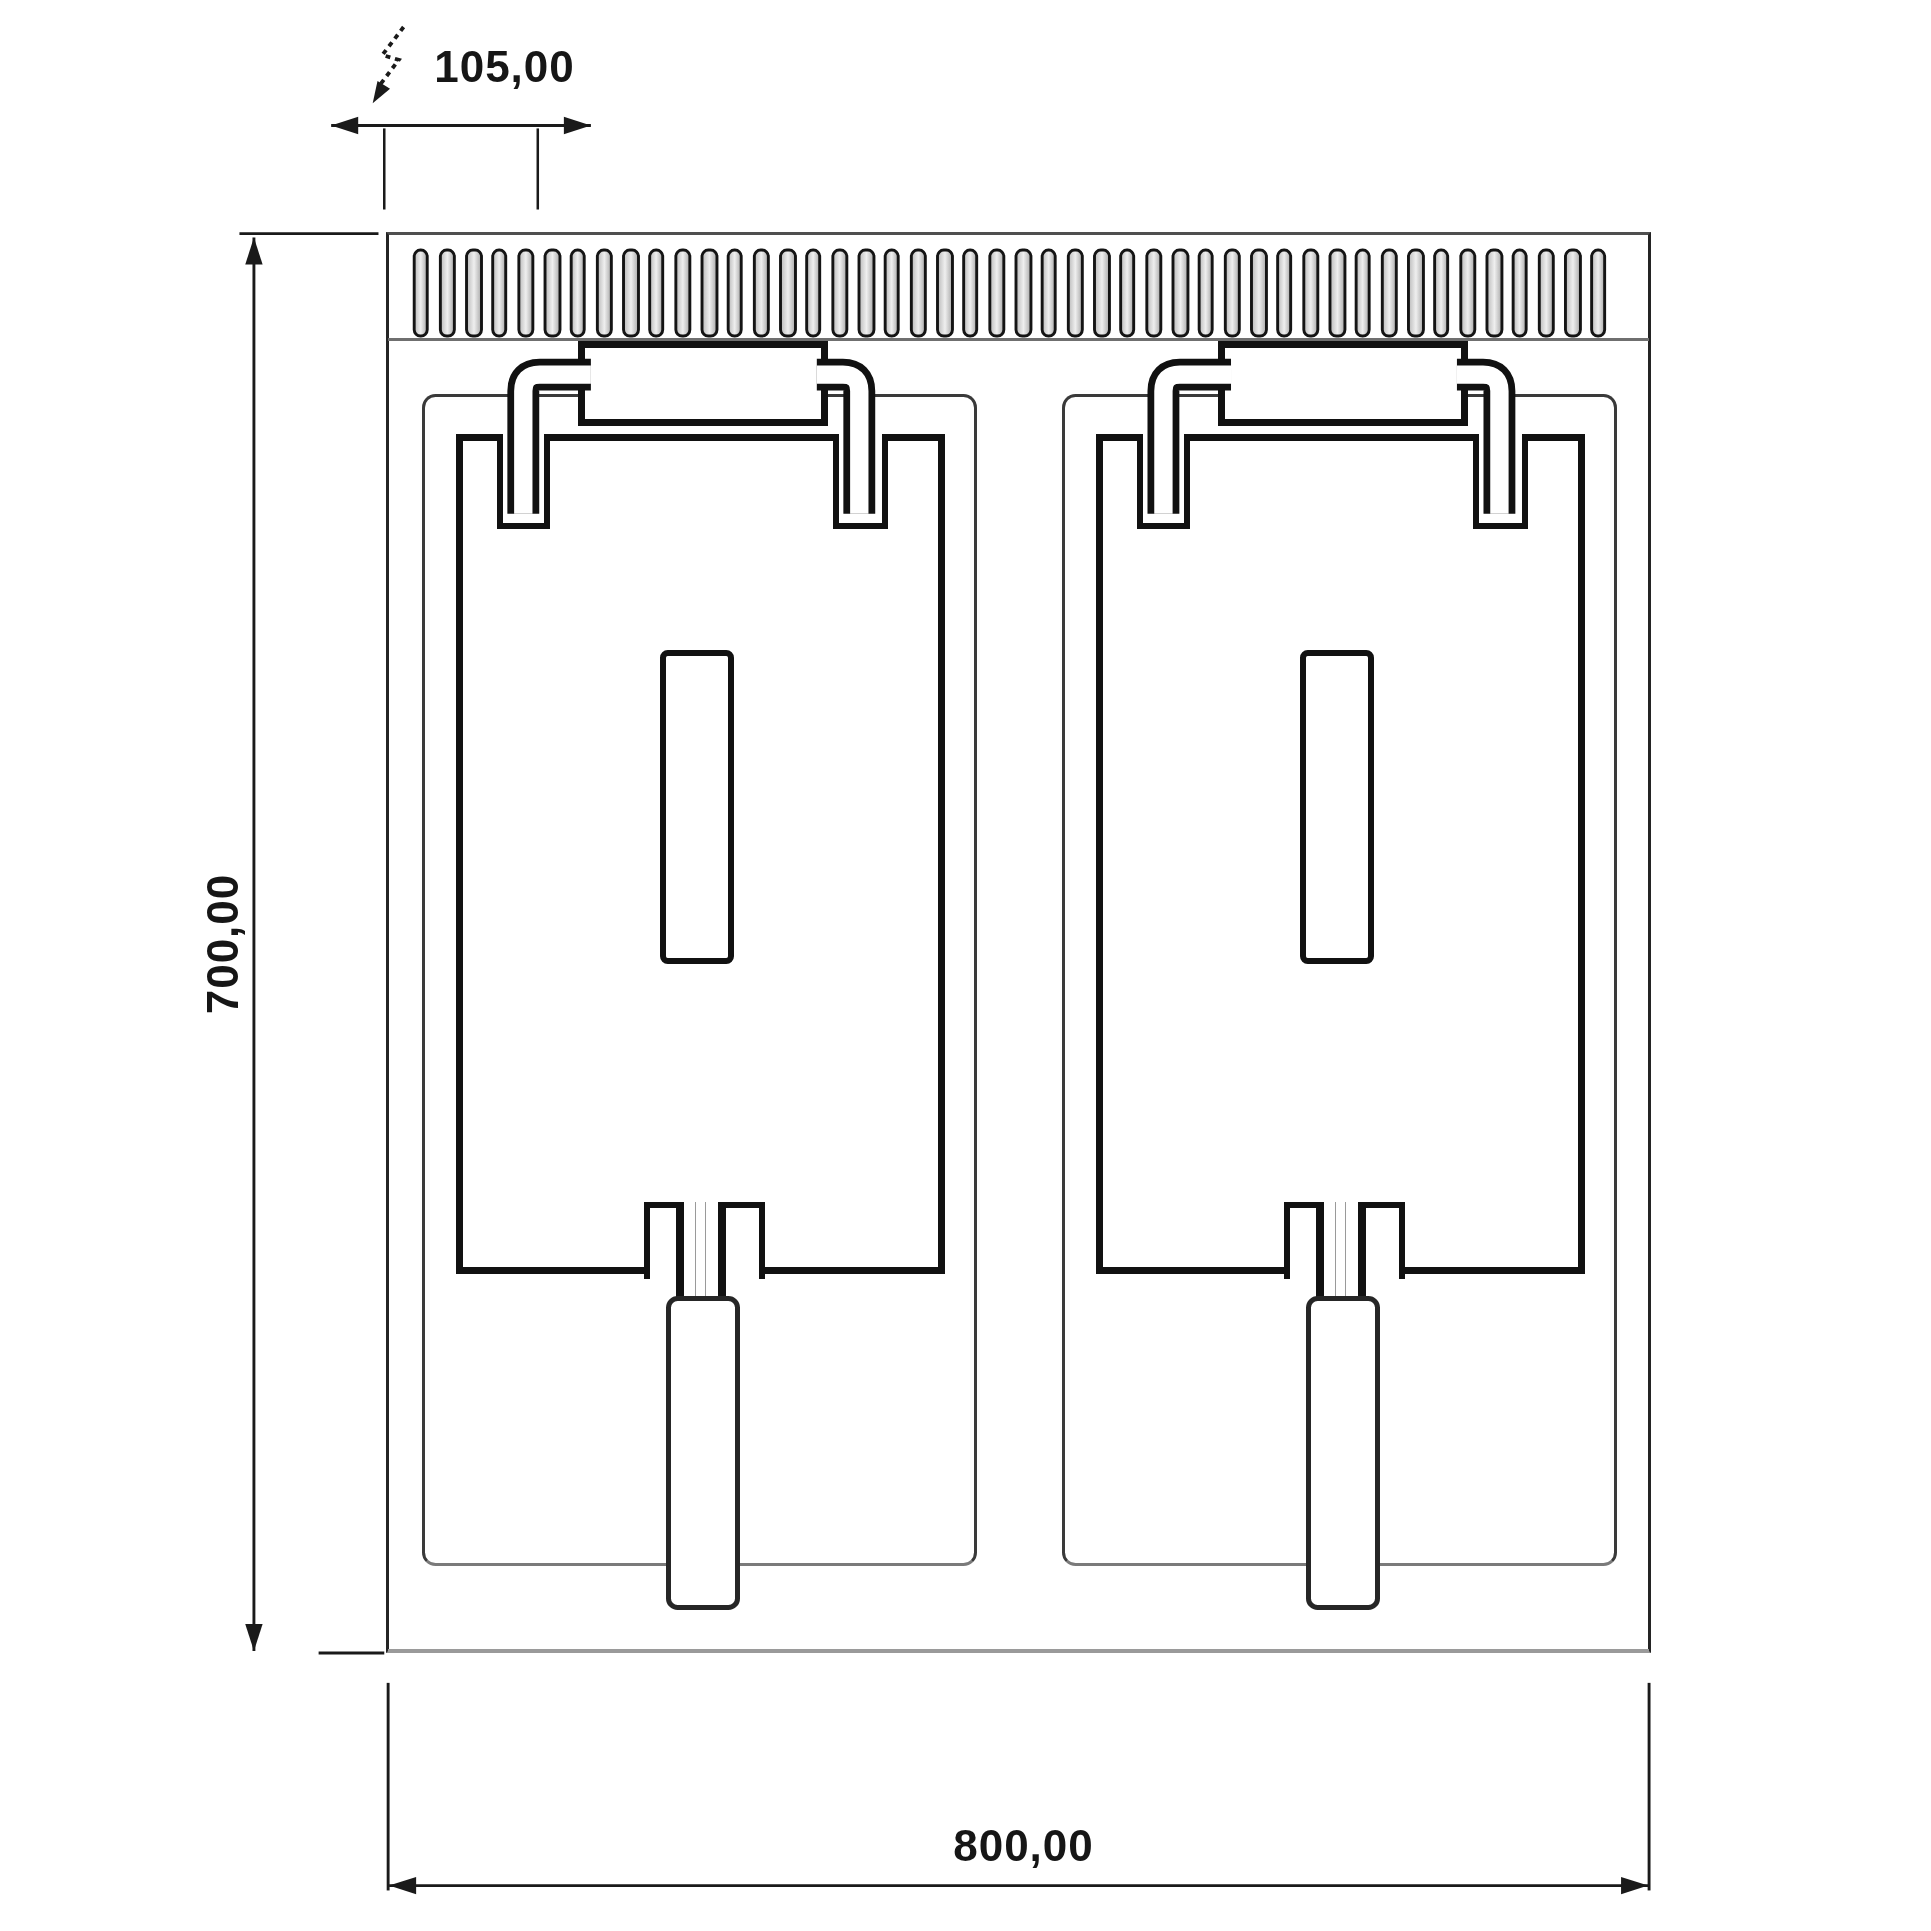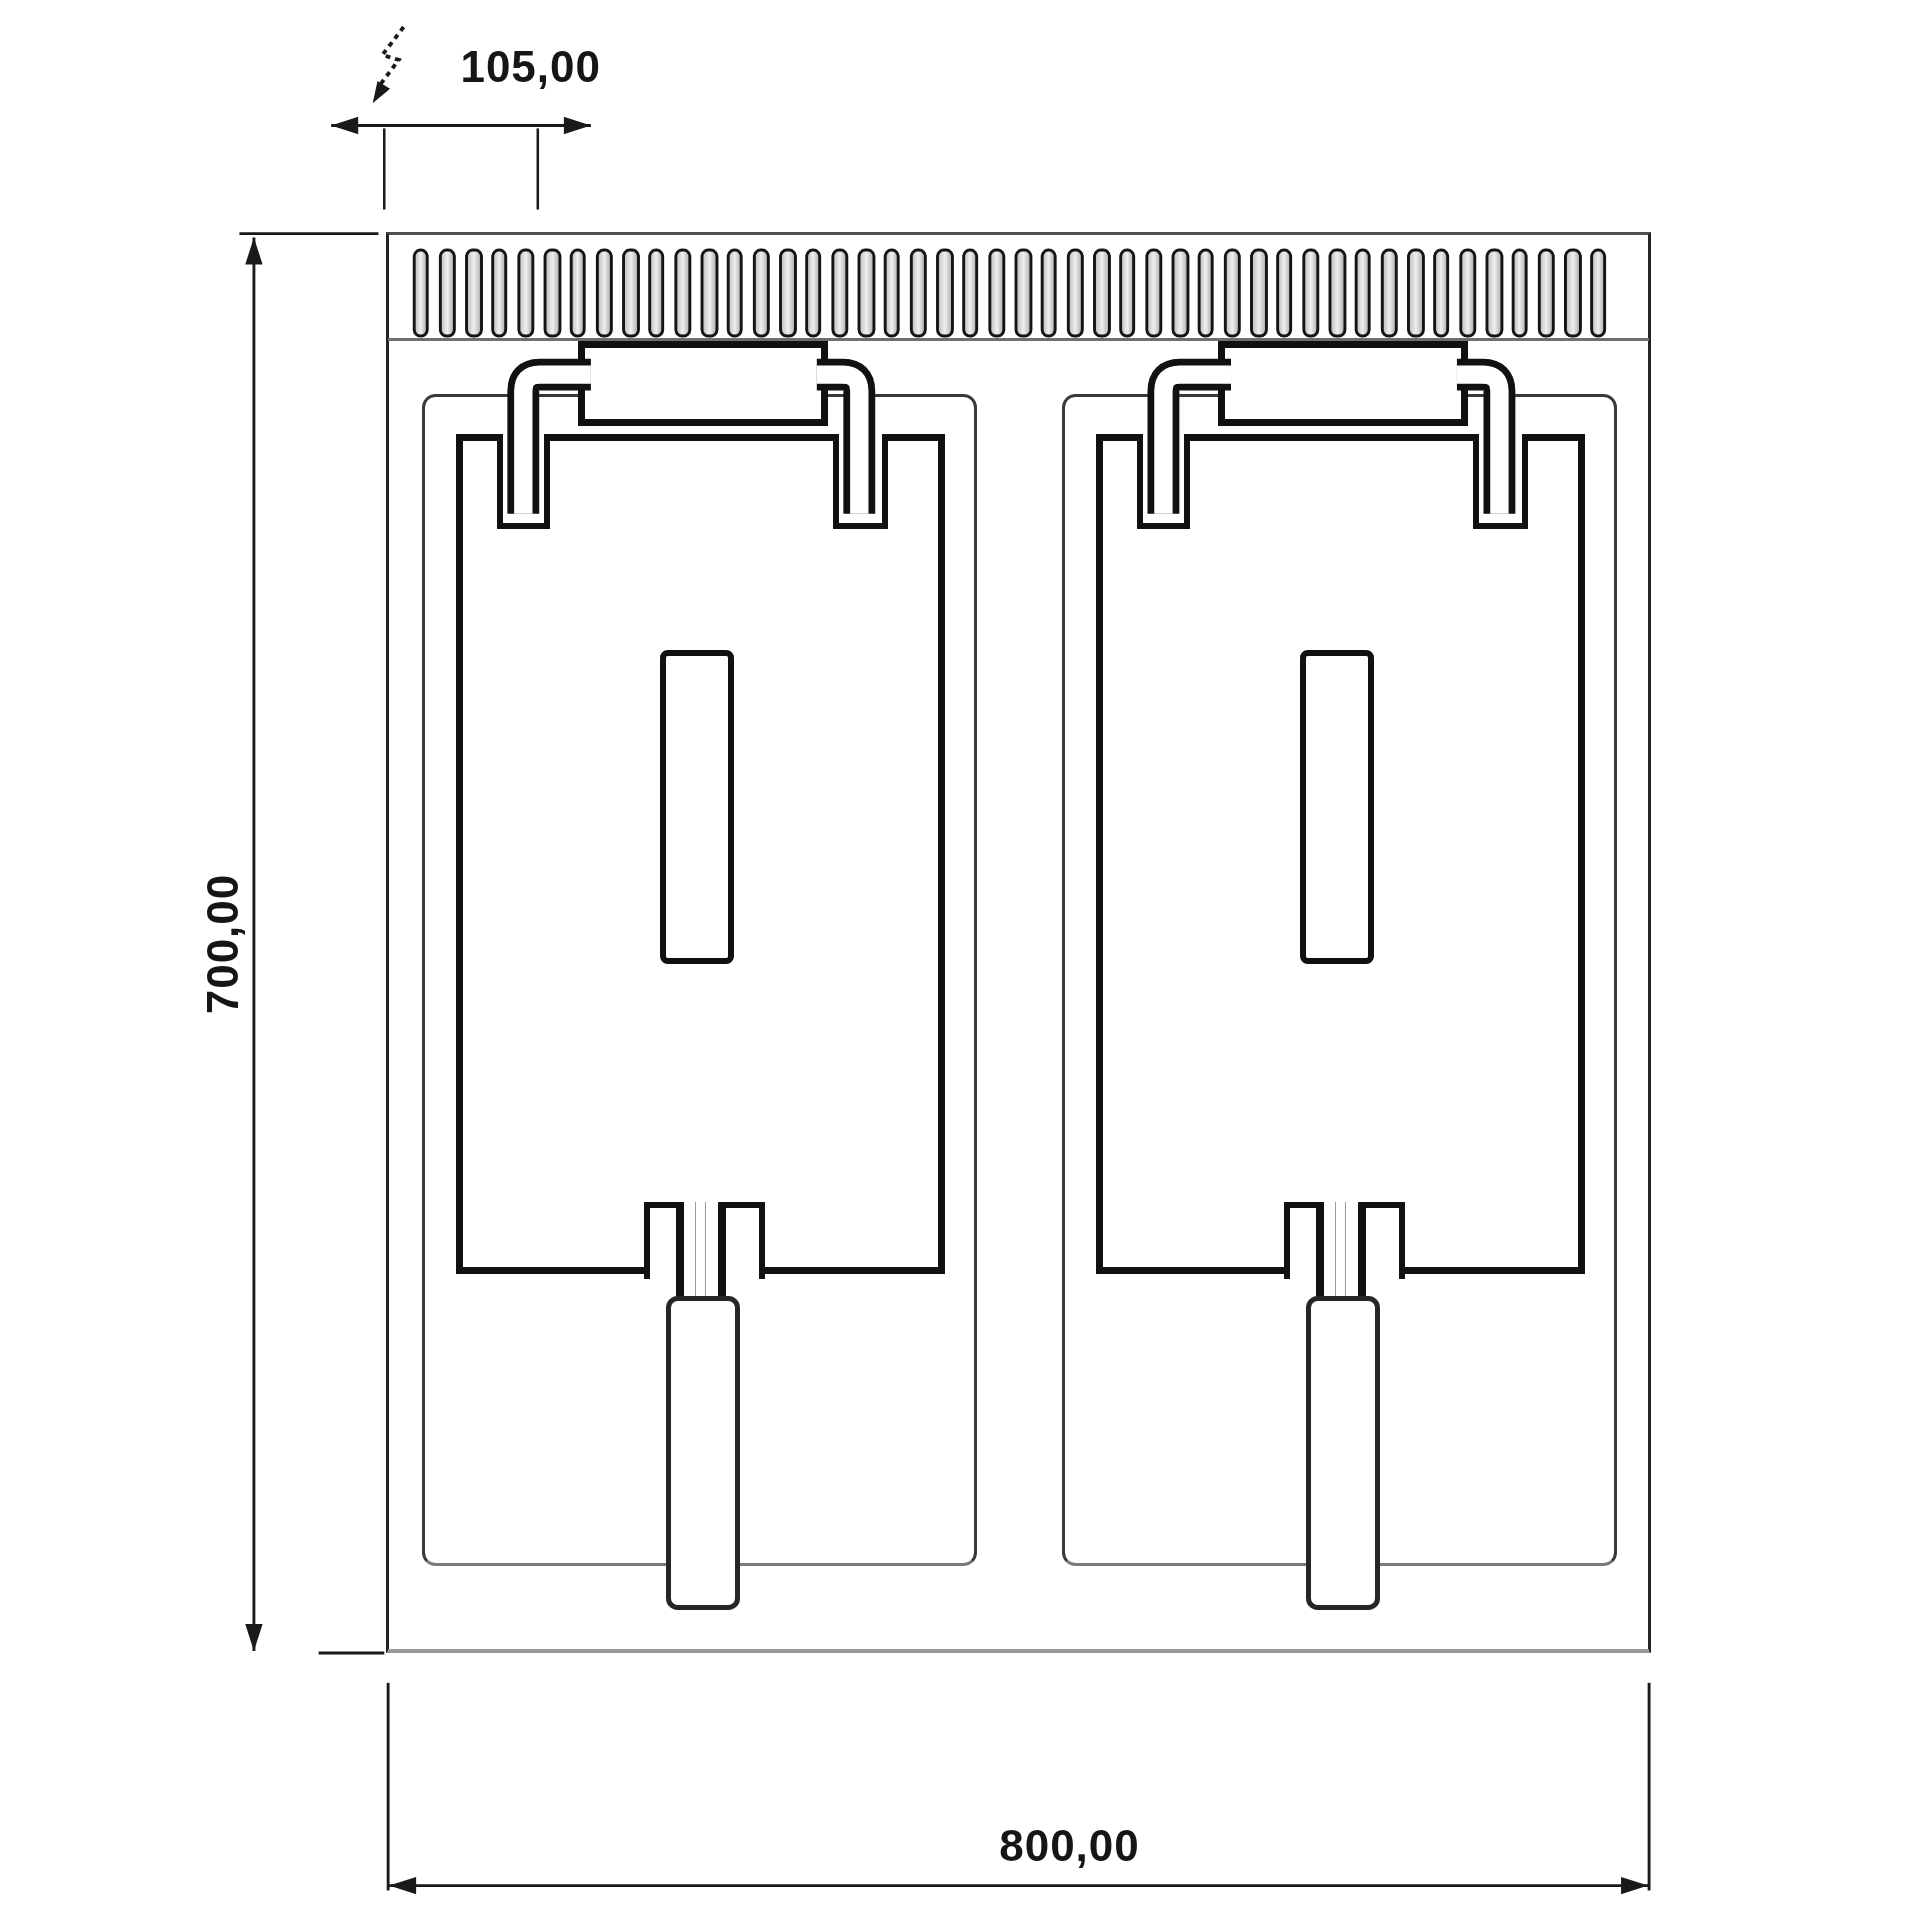--- a/index.html
+++ b/index.html
@@ -34,23 +34,23 @@
   .slot-l{left:75px;}
   .slot-r{left:411px;width:55px;}
   .bracket{left:156px;top:341px;width:250px;height:85px;border:7.7px solid #111;background:#fff;z-index:6;}
   
   #overlay{position:absolute;left:0;top:0;width:1931px;height:1931px;z-index:5;pointer-events:none;}
   
   .dim-label{
     z-index:7;color:#161616;font-size:44px;font-weight:700;letter-spacing:1px;
     text-align:center;white-space:nowrap;
   }
-  #lbl-top{left:408px;top:42px;width:193px;text-align:right;}
+  #lbl-top{left:408px;top:42px;width:193px;}
   #lbl-left{left:223px;top:944px;transform:translate(-50%,-50%) rotate(-90deg);}
-  #lbl-bottom{left:968px;top:1821px;width:203px;}
+  #lbl-bottom{left:922px;top:1821px;width:203px;}
 </style>
 </head>
 <body>
 
 <div id="canvas">
 
   <div id="appliance" class="abs"></div>
   <div id="grille-baseline" class="abs"></div>
   <div id="bottom-edge" class="abs"></div>
 

